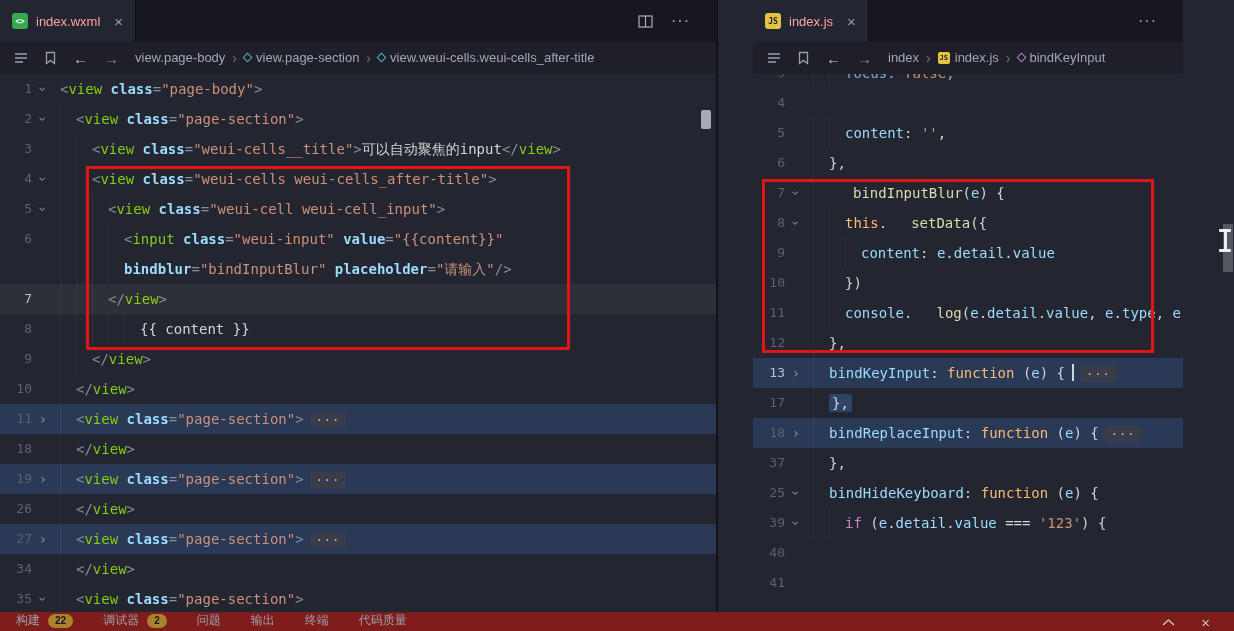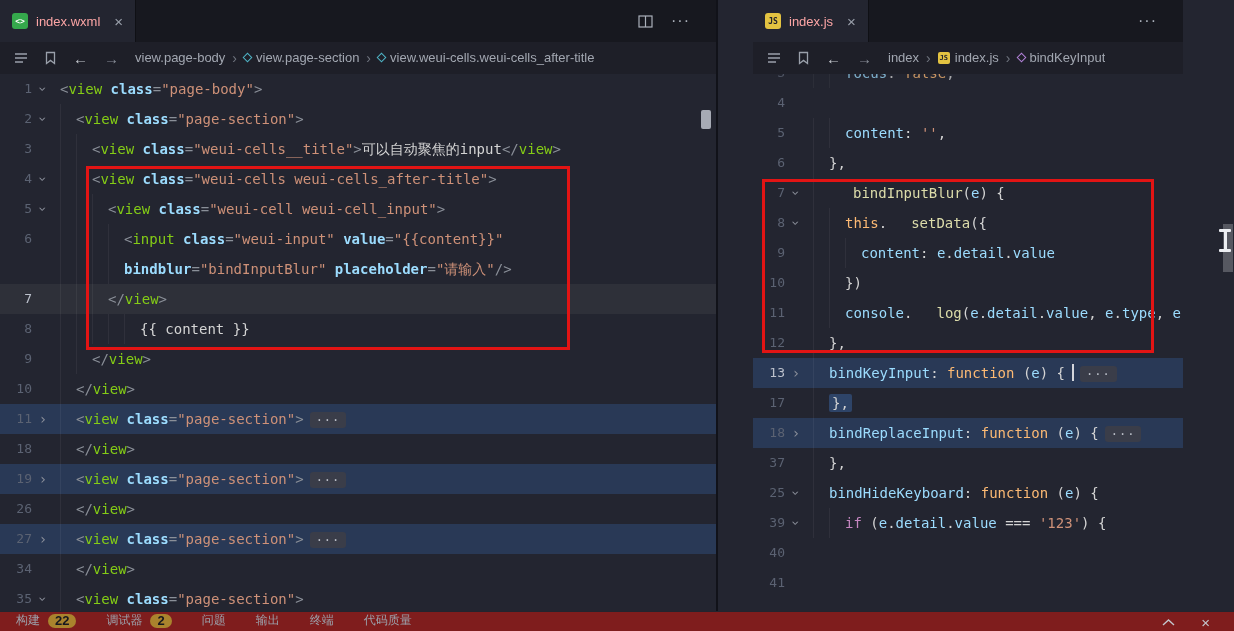--- a/index.html
+++ b/index.html
@@ -72,21 +72,21 @@
   .red-right { left:762px; top:179px; width:392px; height:174px; }
   .thumb-l { position:absolute; left:701px; top:110px; width:10px; height:19px; background:#a7abb5; border-radius:2px; z-index:25; cursor:pointer; }
   .thumb-r { position:absolute; left:1223px; top:224px; width:10px; height:48px; background:#565861; z-index:25; cursor:pointer; }
   .ibeam { position:absolute; left:1219px; top:229px; width:12px; z-index:45; pointer-events:none; }
   .ib-bar { height:3px; background:#eceef2; border-radius:1px; }
   .ib-stem { width:3px; height:17px; background:#eceef2; margin:0 auto; }
 
   
   .bottombar { position:absolute; left:0; bottom:0; width:1234px; height:20px; background:#7f1d1d; border-top:1px solid #23242e; display:flex; align-items:flex-start; gap:30px; padding:0 16px; z-index:50; }
   .bb-item { display:flex; align-items:center; gap:8px; font-size:12px; color:#9ba0aa; cursor:pointer; }
-  .bb-badge { background:#aa832d; color:#17181f; font-size:13px; font-weight:bold; padding:1px 7px; border-radius:8px; line-height:12px; }
+  .bb-badge { background:#aa832d; color:#17181f; font-size:10px; font-weight:bold; padding:1px 7px; border-radius:8px; line-height:12px; }
   .bb-right { position:absolute; right:0; top:0; height:20px; display:flex; align-items:center; gap:26px; padding-right:24px; }
   .bb-close { font-size:15px; color:#c3c6cd; cursor:pointer; }
 </style>
 </head>
 <body>
 
 <div class="pane" id="left-pane">
   <div class="tabbar">
     <div class="tab">
       <span class="file-icon wxml-icon">&lt;&gt;</span>

